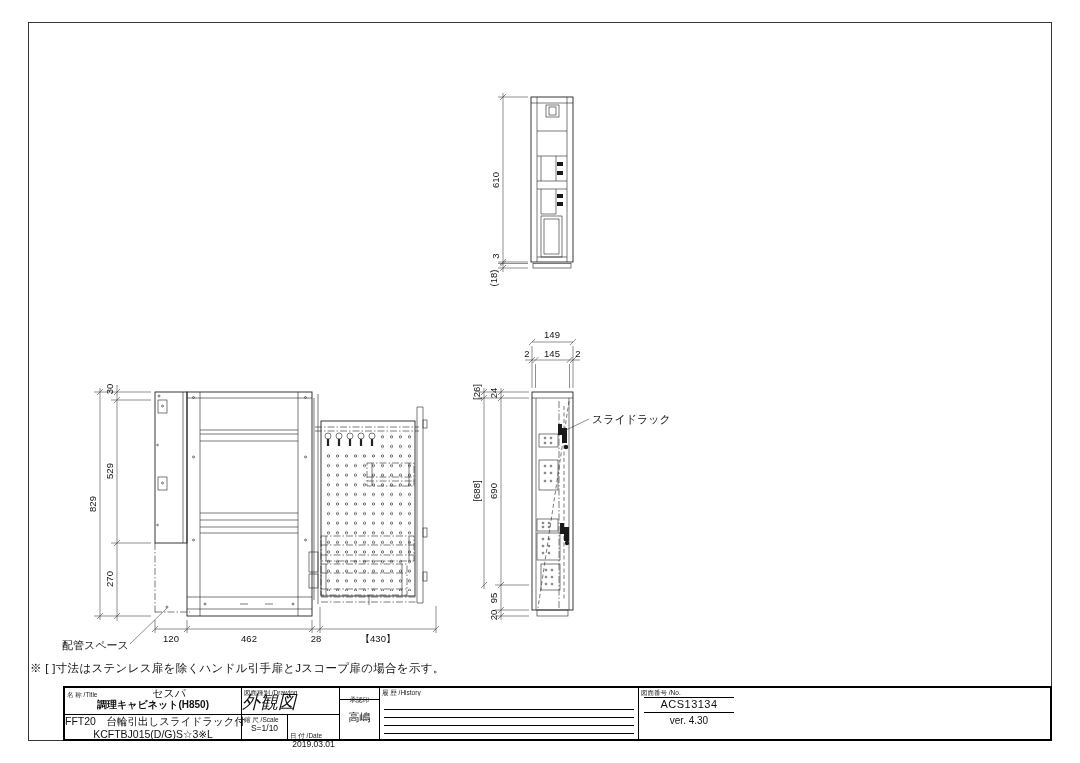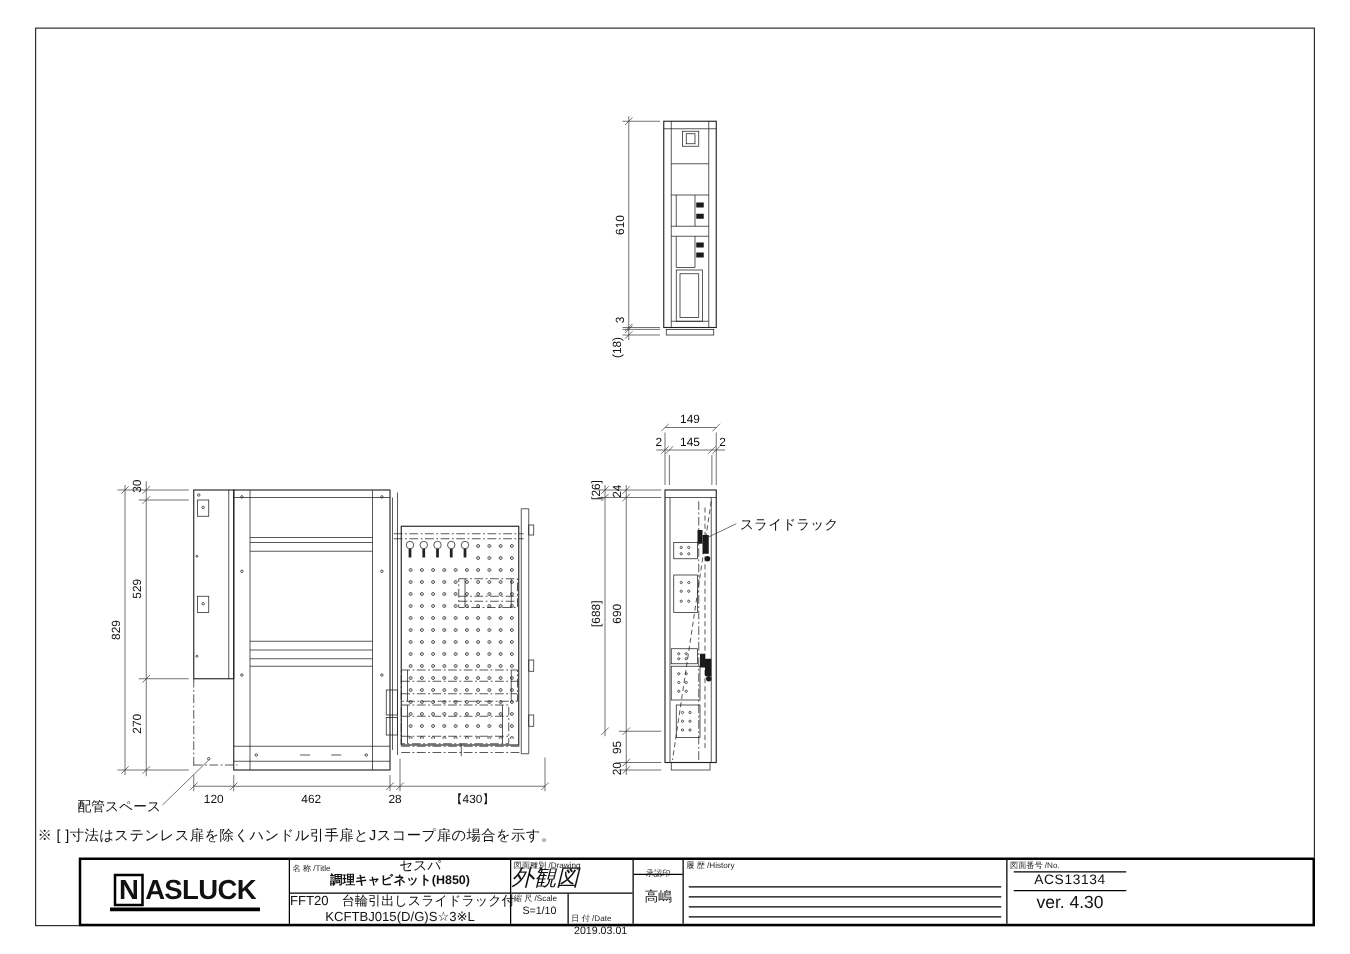--- a/index.html
+++ b/index.html
@@ -19,21 +19,21 @@
   .tb-col{box-sizing:border-box;border-right:1.2px solid #000;position:relative;}
   .tb-col:last-child{border-right:none;}
   .lab{font-size:6.5px;color:#222;padding:1px 0 0 2px;line-height:7px;white-space:nowrap;overflow:hidden;}
   .c-logo{width:167px;display:flex;align-items:center;justify-content:center;}
   .logo{border-bottom:3px solid #000;padding:0 3px 1px 3px;white-space:nowrap;}
   .logo .nbox{display:inline-block;border:2.5px solid #000;font-weight:900;font-size:22px;line-height:22px;padding:0 2px;margin-right:1px;}
   .logo .rest{font-weight:900;font-size:22px;letter-spacing:-0.5px;}
   .c-title{width:177px;font-size:11px;}
   .c-title .half{height:26px;box-sizing:border-box;}
   .c-title .half.bot{border-top:1.2px solid #000;height:40px;}
-  .row-series{display:flex;align-items:flex-end;}
+  .row-series{display:flex;align-items:center;}
   .series{flex:1;text-align:center;font-size:11px;line-height:11px;}
   .prod{text-align:center;font-size:10px;line-height:12px;font-weight:bold;}
   .mline{text-align:center;font-size:10.5px;line-height:12.5px;white-space:nowrap;}
   .c-draw{width:98px;}
   .c-draw .top{height:26px;box-sizing:border-box;}
   .dtype{text-align:left;font-size:18px;line-height:13px;font-style:italic;}
   .c-draw .bot{height:25px;border-top:1.2px solid #000;box-sizing:border-box;display:flex;}
   .scell{box-sizing:border-box;border-right:1.2px solid #000;}
   .scell:last-child{border-right:none;margin-top:16px;}
   .sval{text-align:center;font-size:8.5px;line-height:10px;white-space:nowrap;}
@@ -45,21 +45,21 @@
   .chk-row{display:flex;}
   .chk-cell{width:37px;box-sizing:border-box;border-right:1.2px solid #000;text-align:center;}
   .chk-cell:nth-child(4n){border-right:none;}
   .chk-lab{font-size:6.5px;line-height:11px;height:12px;border-bottom:1.2px solid #000;box-sizing:border-box;}
   .chk-val{font-size:10px;line-height:28px;height:29px;}
   .c-hist{width:259px;}
   .hline{border-bottom:0.8px solid #000;height:7px;margin:0 4px 0 4px;}
   .c-no{width:100px;}
   .no-line{border-bottom:0.9px solid #000;margin:1px 5px 0 5px;}
   .no-val{text-align:center;font-size:11px;line-height:13px;letter-spacing:.5px;}
-  .no-ver{text-align:center;font-size:14px;line-height:12px;padding-top:2px;}
+  .no-ver{text-align:center;font-size:10px;line-height:12px;padding-top:2px;}
 </style>
 </head>
 <body>
 
 <svg width="1080" height="763" viewBox="0 0 1080 763">
   <defs>
     <pattern id="pegholes" width="9" height="9.6" patternUnits="userSpaceOnUse">
       <circle cx="4.5" cy="4.8" r="1.15" fill="none" stroke="#222" stroke-width="0.65"></circle>
     </pattern>
   </defs>
@@ -326,25 +326,20 @@
     <text class="d" text-anchor="middle" x="378" y="642">【430】</text>
 
     <line x1="130" y1="644" x2="167" y2="608" class="dim"></line>
     <text class="ann" x="62" y="649">配管スペース</text>
   </g>
 </svg>
 
 <div class="note">※ [ ]寸法はステンレス扉を除くハンドル引手扉とJスコープ扉の場合を示す。</div>
 
 <div class="tblock">
-  <div class="tb-col c-logo">
-    <div class="logo">
-      <span class="nbox">N</span><span class="rest">ASLUCK</span>
-    </div>
-  </div>
   <div class="tb-col c-title">
     <div class="half">
       <div class="row-series">
         <span class="lab">名 称 /Title</span>
         <span class="series">セスパ</span>
       </div>
       <div class="prod">調理キャビネット(H850)</div>
     </div>
     <div class="half bot">
       <div class="mline">FFT20　台輪引出しスライドラック付</div>

